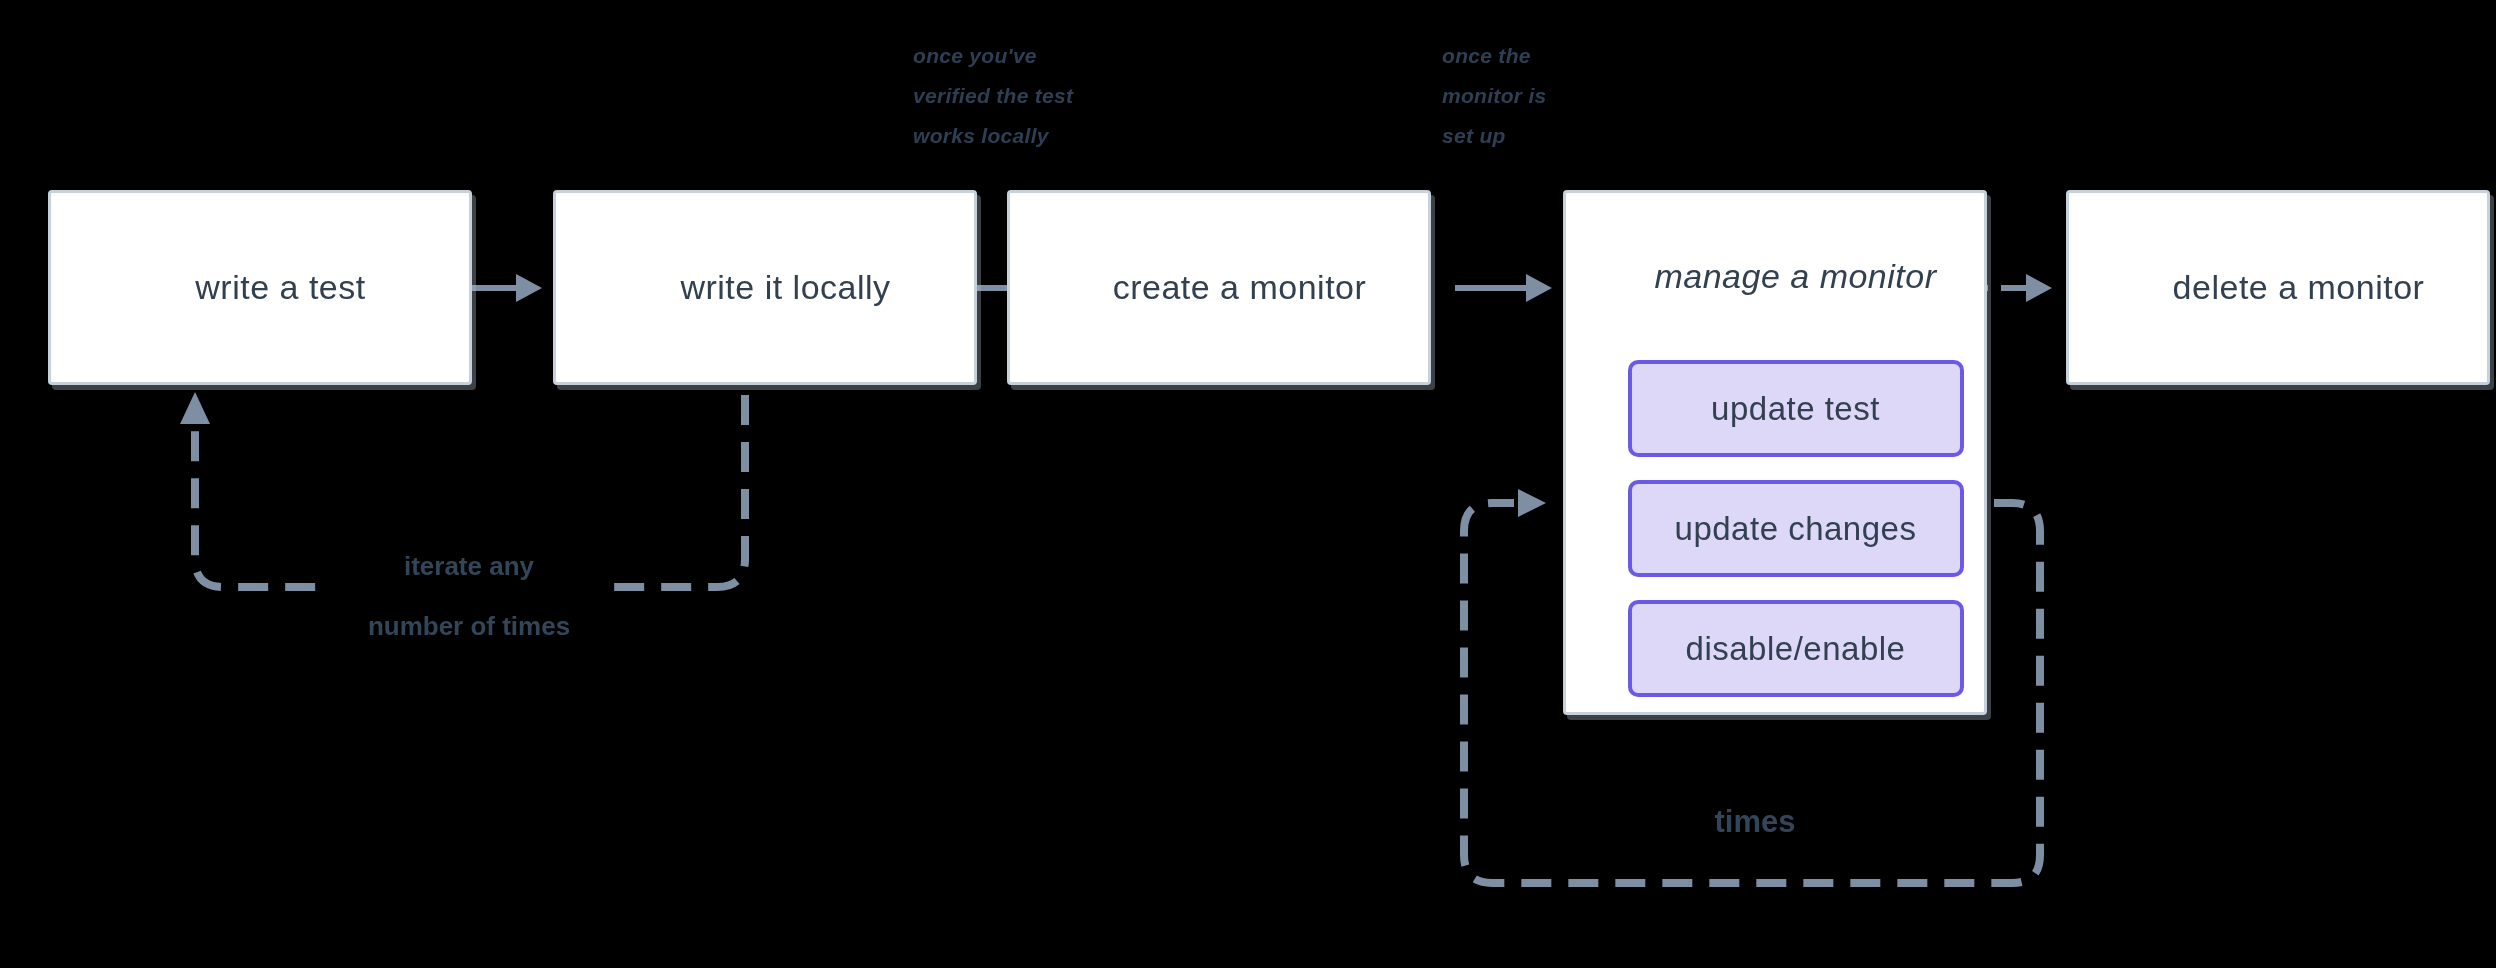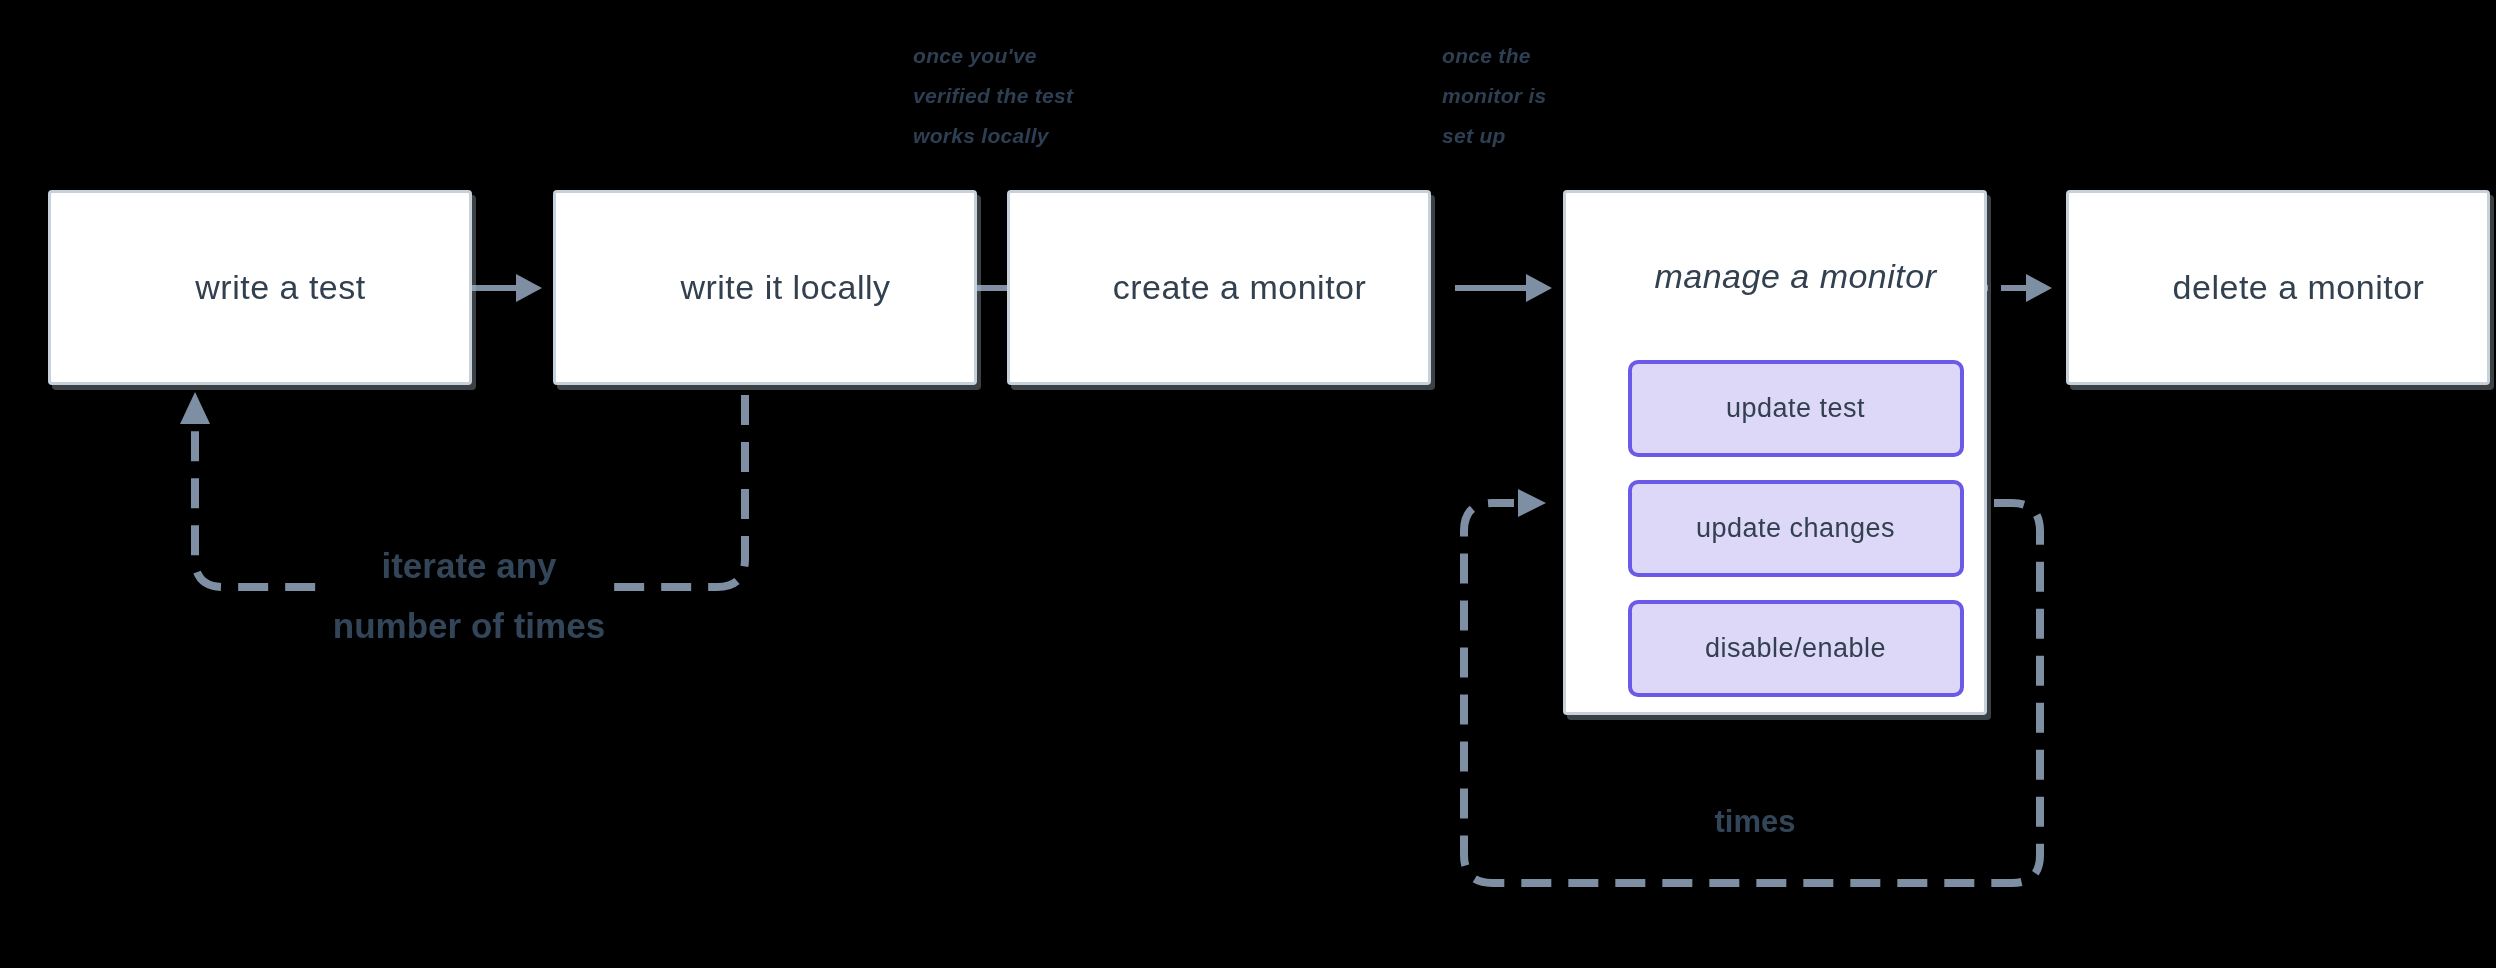--- a/index.html
+++ b/index.html
@@ -31,40 +31,40 @@
   #node-delete { left:2066px; }
 
   .manage-label-wrap { height:167px; display:flex; align-items:center; justify-content:center;font-style:italic; }
   .subactions { display:flex; flex-direction:column; gap:23px; align-items:center; }
   .subaction {
     width:336px; height:97px; box-sizing:border-box;
     background:var(--subaction-fill,#DDD7F8);
     border:4px solid var(--subaction-border,#6B5AE8);
     border-radius:10px;
     display:flex; align-items:center; justify-content:center;
-    font-size:27px; color:var(--box-text,#32404F); letter-spacing:0.5px;
+    font-size:33px; color:var(--box-text,#32404F); letter-spacing:0.5px;
   }
 
   .annotation {
     position:absolute; top:36px;
     font-style:italic; font-weight:700; font-size:21px; line-height:40px;
     color:var(--annotation-text,#2E3F53); letter-spacing:0.3px;
   }
   #annotation-once-verified { left:913px; }
   #annotation-once-setup    { left:1442px; }
   .annotation span { display:block; }
 
   .loop-label {
     position:absolute; text-align:center; font-weight:700;
     color:var(--loop-label-text,#334659);
     background:var(--background,#000);
   }
   #loop-label-iterate {
     left:324px; top:536px; width:290px;
-    font-size:35px; line-height:60px;
+    font-size:26px; line-height:60px;
   }
   #loop-label-changes {
     left:1612px; top:792px; width:286px;
     font-size:31px; line-height:60px;
   }
   .loop-label span { display:block; }
 </style>
 </head>
 <body>
 

